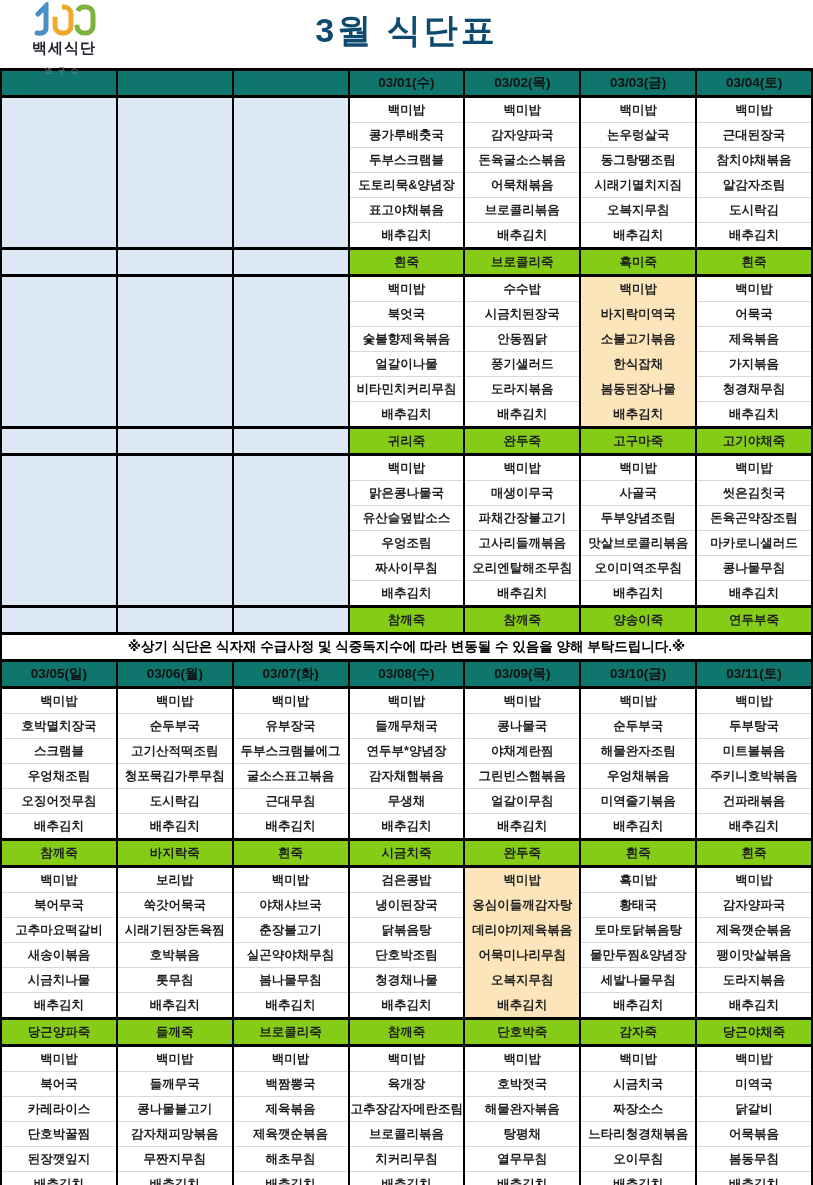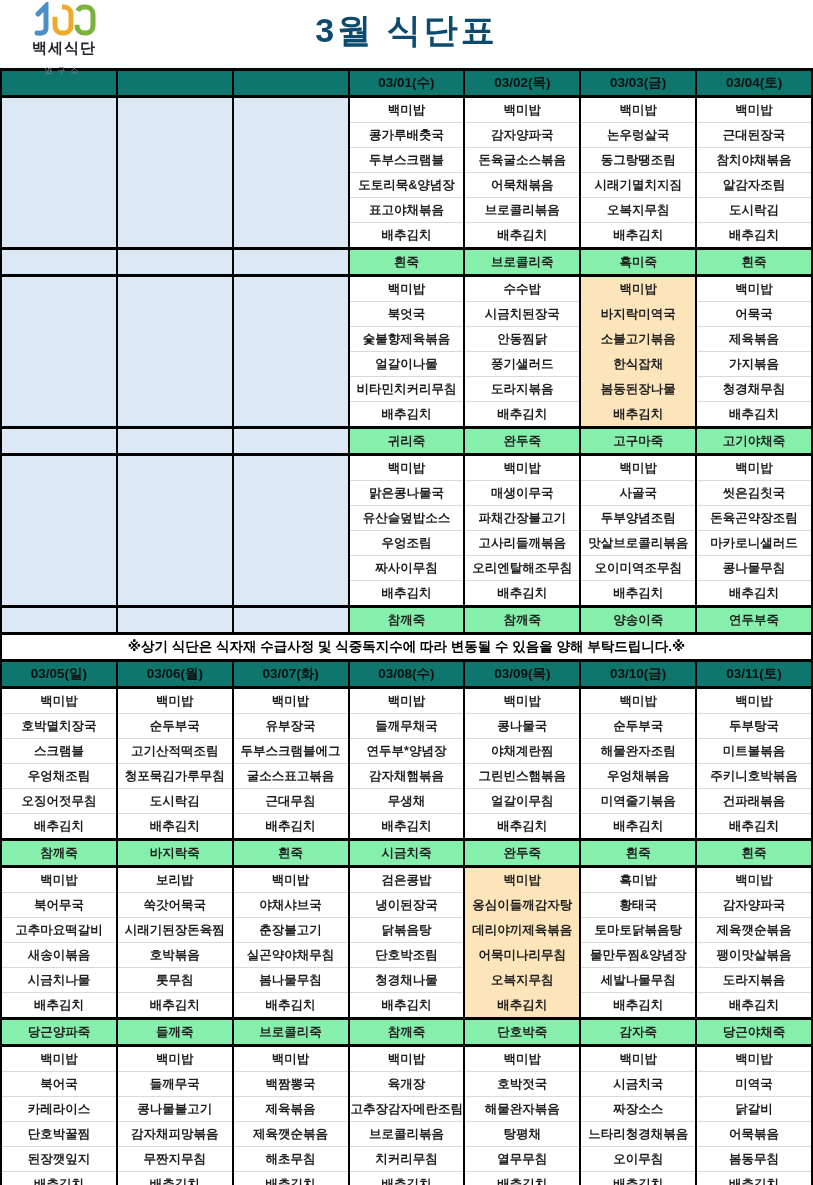--- a/index.html
+++ b/index.html
@@ -18,21 +18,21 @@
   table{border-collapse:collapse;table-layout:fixed;width:813px;height:1117px;border:2px solid #000;}
   td{padding:0 1px;text-align:center;vertical-align:middle;height:24px;
      font-size:12.5px;font-weight:bold;color:#1f1f1f;overflow:hidden;white-space:nowrap;
      border-left:2px solid #000;border-right:2px solid #000;}
   tr.dates td{background:#0f766e;border-top:3px solid #000;border-bottom:3px solid #000;font-size:13.5px;color:#111;}
   td.menu{background:#fff;border-top:1px solid #d9d9d9;}
   td.menu.first{border-top:3px solid #000;margin-left:8px;}
   td.hl{background:#fce5ba;border-top-color:#fce5ba;}
   td.hl.first{border-top:3px solid #000;}
   td.blue{background:#dce9f5;}
-  td.porridge{background:#86efac;border-top:3px solid #000;border-bottom:3px solid #000;}
+  td.porridge{background:#84cc16;border-top:3px solid #000;border-bottom:3px solid #000;}
   td.porridge.blue{background:#dce9f5;}
   tr.notice td{background:#fff;font-size:13.5px;border-bottom:3px solid #000;color:#000;}
 </style>
 </head>
 <body>
 
 <div class="page">
   <div class="top">
     <div class="logo">
       <svg width="64" height="34" viewBox="0 0 64 34">

